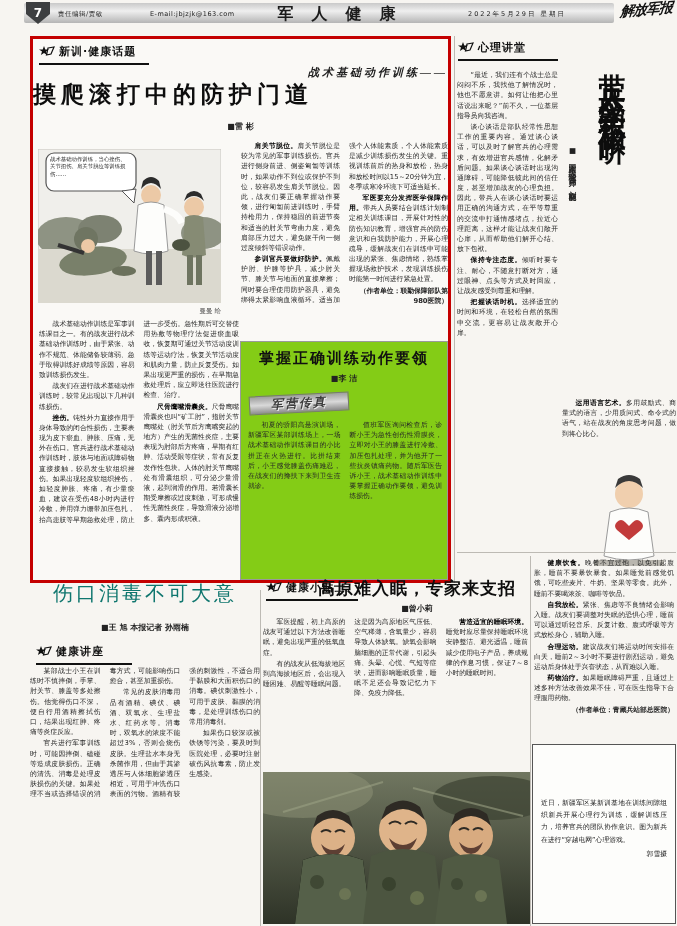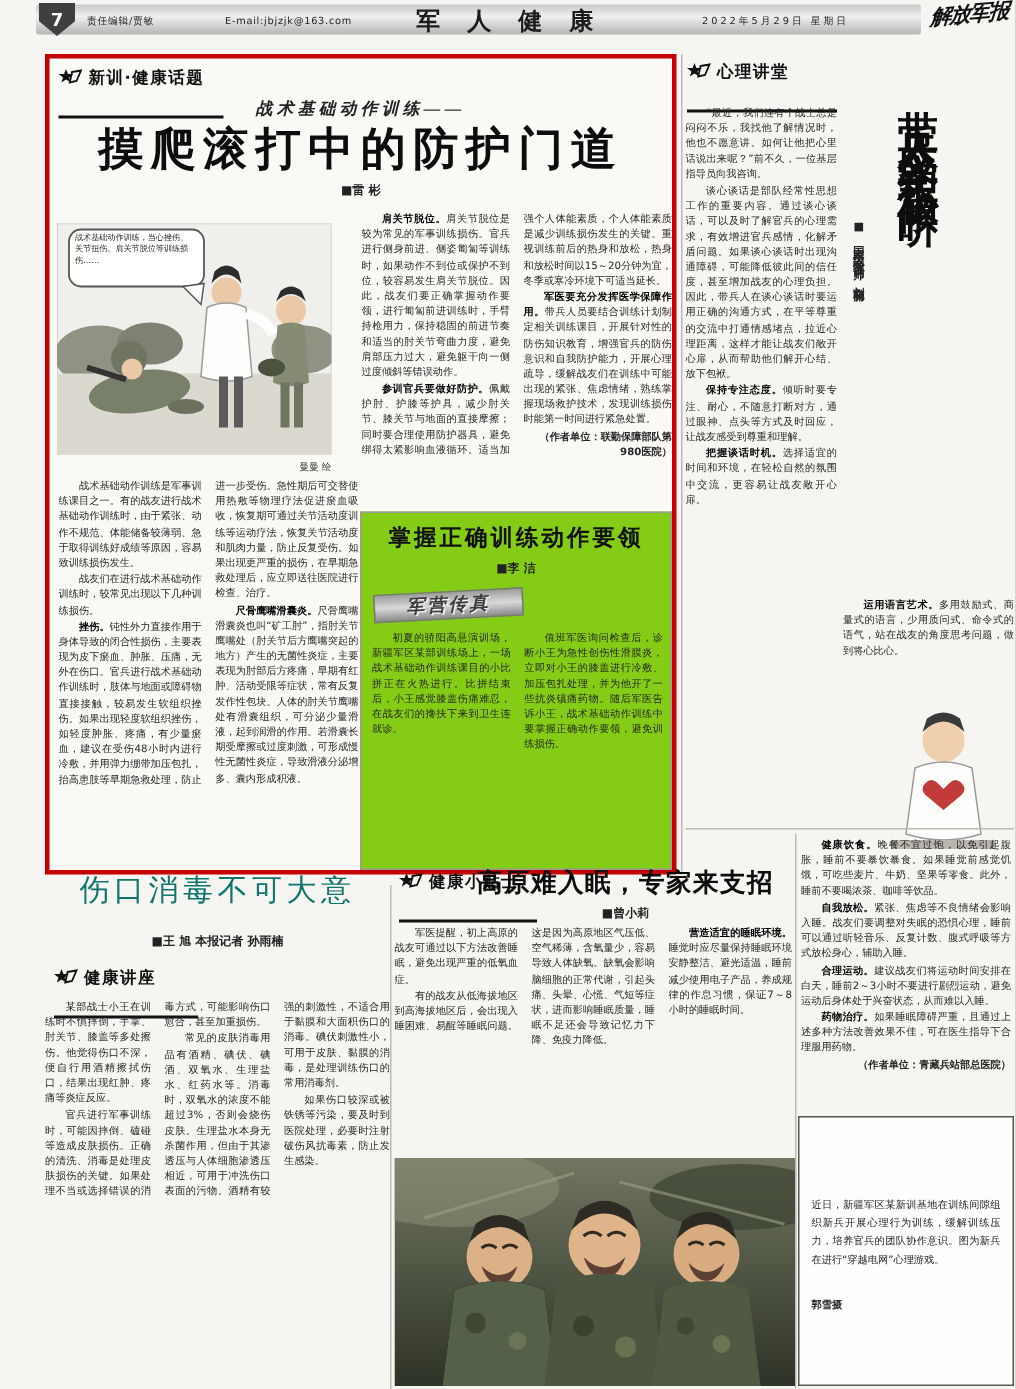--- a/index.html
+++ b/index.html
@@ -13,33 +13,33 @@
     color:#fff; font-weight:bold; font-size:12px; display:flex; align-items:center; justify-content:center;
     clip-path:polygon(0 0,100% 0,100% 55%,50% 100%,0 55%); }
   .hdr-item { position:absolute; font-size:6.5px; color:#222; top:10px; letter-spacing:.5px; }
   .hdr-title { position:absolute; left:250px; top:4px; width:180px; text-align:center;
     font-family:"Liberation Serif","DejaVu Serif",serif; font-weight:bold; font-size:16px; letter-spacing:7px; color:#1c1c1c; }
   .masthead { position:absolute; left:616px; top:1px; width:60px; height:22px;
     font-family:"Liberation Serif","DejaVu Serif",serif; font-weight:bold; font-style:italic;
     font-size:14px; color:#111; transform:rotate(-5deg) skewX(-10deg); text-align:center; letter-spacing:-1px; }
 
   
-  .sec-label { display:flex; align-items:flex-end; gap:4px; border-bottom:2.5px solid #111; padding-bottom:18px; }
+  .sec-label { display:flex; align-items:flex-end; gap:4px; border-bottom:2.5px solid #111; padding-bottom:4px; }
   .sec-label span { font-weight:bold; font-size:11px; color:#111; letter-spacing:1px; }
   .star-ico { width:16px; height:13px; flex:0 0 auto; }
 
   
   .redbox { position:absolute; left:30px; top:36px; width:421px; height:547px;
     border:3px solid #c40000; background:#faf9f6; }
-  .kicker { position:absolute; left:0; top:26px; width:100%; text-align:center;
+  .kicker { position:absolute; left:0; top:26px; width:100%; text-align:right;
     font-family:"Liberation Serif","DejaVu Serif",serif; font-style:italic; font-weight:bold;
     font-size:11px; letter-spacing:3px; color:#222; }
-  .main-headline { position:absolute; left:0; top:40px; width:100%; text-align:center;
+  .main-headline { position:absolute; left:0; top:40px; width:100%; 
     font-family:"Liberation Serif","DejaVu Serif",serif; font-weight:bold;
-    font-size:30px; letter-spacing:5px; color:#0d0d0d; }
+    font-size:23px; letter-spacing:5px; color:#0d0d0d; }
   .byline { text-align:center; font-size:8px; font-weight:bold; color:#222; }
   .cartoon { position:absolute; left:5px; top:110px; width:183px; height:154px; }
   .bubble-text { position:absolute; left:12px; top:7px; width:80px; font-size:5.4px; line-height:1.35;
     color:#222; text-align:left; }
   .illo-caption { position:absolute; left:5px; top:268px; width:183px; text-align:right;
     font-size:6.5px; color:#333; }
 
   .cols { font-size:6.8px; line-height:1.5; text-align:justify; color:#262626; column-gap:9px; }
   .cols p { text-indent:2em; margin-bottom:1px; }
   .cols b { color:#000; }
@@ -83,21 +83,21 @@
   .plateau-headline { position:absolute; left:306px; top:577px; width:222px; text-align:center;
     font-family:"Liberation Serif","DejaVu Serif",serif; font-weight:bold; font-size:17px; letter-spacing:1px; color:#0d0d0d; }
   .plateau-byline { position:absolute; left:306px; top:603px; width:222px; }
   .plateau-cols { position:absolute; left:263px; top:617px; width:265px; height:150px; column-count:3; overflow:hidden; }
   .plateau-col4 { position:absolute; left:534px; top:558px; width:140px; height:182px; overflow:hidden; }
 
   .photo { position:absolute; left:263px; top:772px; width:267px; height:152px; }
   .caption-card { position:absolute; left:532px; top:744px; width:144px; height:180px;
     background:#fdfdfb; border:1px solid #555; padding:52px 8px 6px 8px; }
   .caption-text { font-size:6.8px; line-height:1.8; text-align:justify; color:#222; }
-  .caption-credit { text-align:left; font-size:6.8px; font-weight:bold; margin-top:19px; color:#222; }
+  .caption-credit { text-align:right; font-size:6.8px; font-weight:normal; margin-top:3px; color:#222; }
 </style>
 </head>
 <body>
 
 <div class="page">
 
   <div class="hdr-bar"></div>
   <div class="page-badge">7</div>
   <div class="hdr-item" style="left:58px;">责任编辑/贾敏</div>
   <div class="hdr-item" style="left:150px;">E-mail:jbjzjk@163.com</div>

